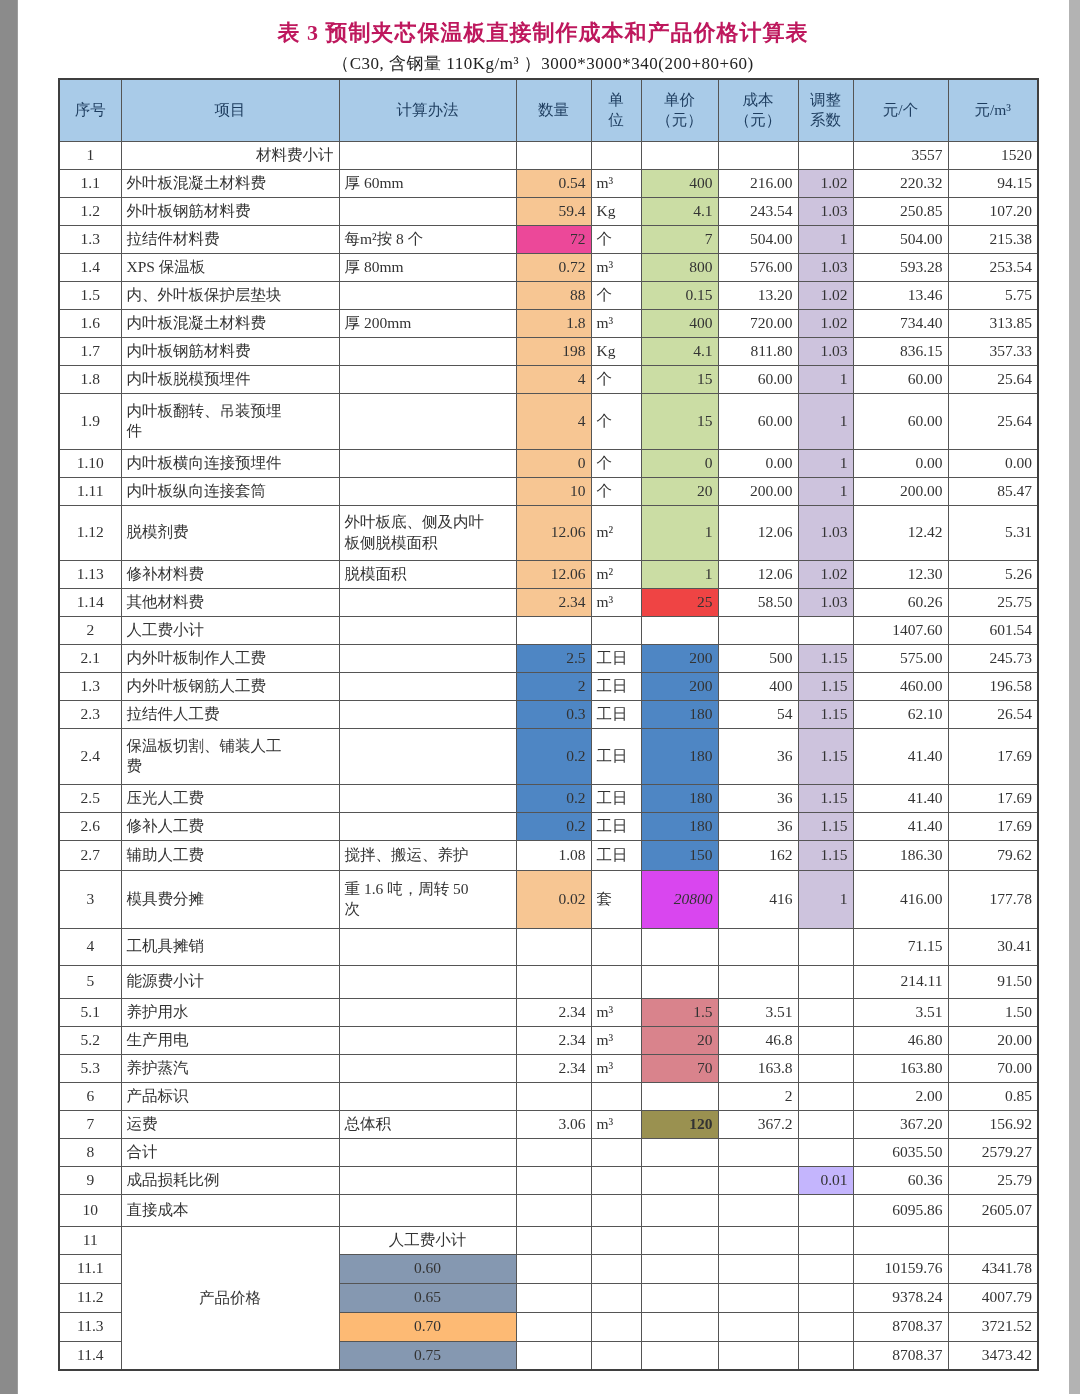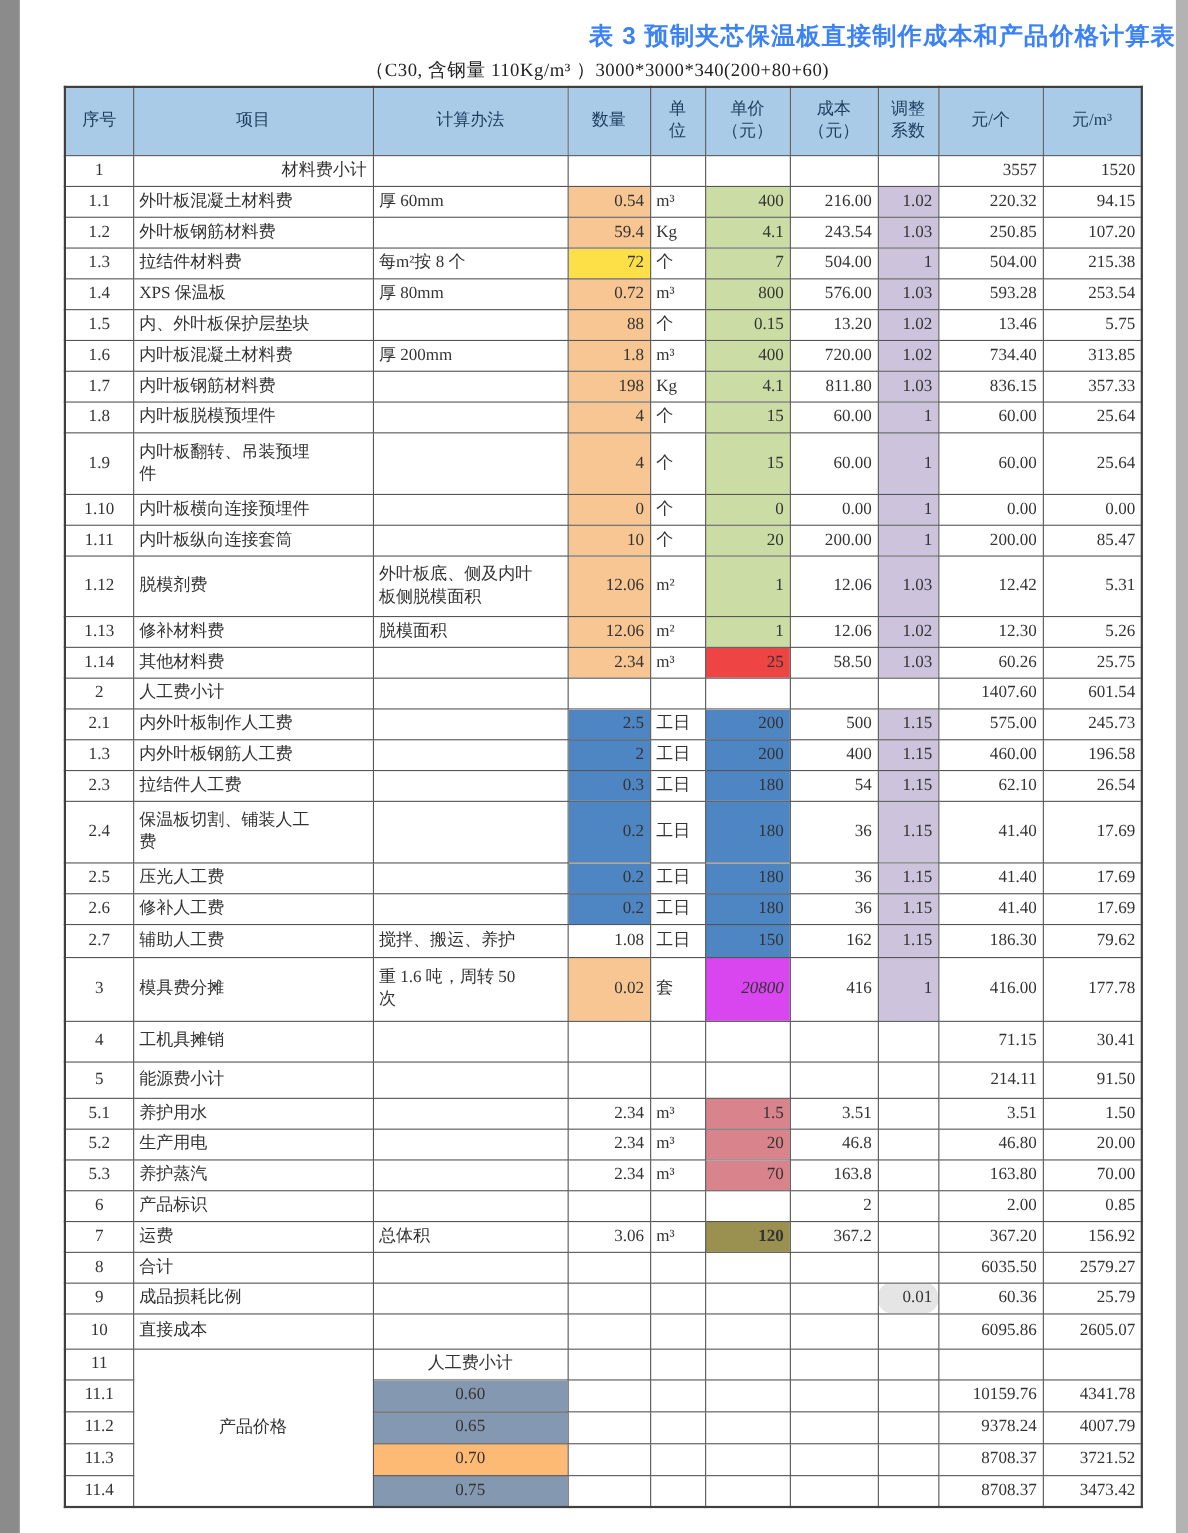--- a/index.html
+++ b/index.html
@@ -4,23 +4,23 @@
 <style>
   html,body{margin:0;padding:0;}
   body{
     width:1080px;height:1394px;position:relative;background:#ffffff;
     font-family:"Liberation Serif","DejaVu Serif",serif;
     color:#333;overflow:hidden;
   }
   .edge-left{position:absolute;left:0;top:0;width:17px;height:1394px;background:#8b8b8b;border-right:1px solid #9d9d9d;}
   .edge-right{position:absolute;right:0;top:0;width:11px;height:1394px;background:#b3b3b3;}
   .title{
-    position:absolute;left:17px;top:18px;width:1052px;text-align:right;
-    font-family:Liberation Sans, sans-serif;
-    font-weight:bold;font-size:22px;color:#3b82f6;letter-spacing:1px;
+    position:absolute;left:17px;top:18px;width:1052px;text-align:center;
+    font-family:Liberation Serif, serif;
+    font-weight:bold;font-size:22px;color:#be185d;letter-spacing:1px;
   }
   .subtitle{
     position:absolute;left:17px;top:52px;width:1052px;text-align:center;
     font-size:17px;color:#222;letter-spacing:.5px;
   }
   table.cost{
     position:absolute;left:58px;top:78px;width:979px;
     border-collapse:collapse;table-layout:fixed;
     border:2px solid #3f3f3f;
     font-size:15.5px;line-height:1.3;
@@ -121,21 +121,21 @@
         <td class="col-num" style="background-color: rgb(203, 221, 164);">4.1</td>
         <td class="col-num">243.54</td>
         <td class="col-num" style="background-color: rgb(205, 195, 221);">1.03</td>
         <td class="col-num">250.85</td>
         <td class="col-num">107.20</td>
       </tr>
       <tr>
         <td class="col-no">1.3</td>
         <td class="col-item">拉结件材料费</td>
         <td class="col-method">每m²按 8 个</td>
-        <td class="col-num" style="background-color: #fde047;">72</td>
+        <td class="col-num" style="background-color: #ec4899;">72</td>
         <td class="col-unit">个</td>
         <td class="col-num" style="background-color: rgb(203, 221, 164);">7</td>
         <td class="col-num">504.00</td>
         <td class="col-num" style="background-color: rgb(205, 195, 221);">1</td>
         <td class="col-num">504.00</td>
         <td class="col-num">215.38</td>
       </tr>
       <tr>
         <td class="col-no">1.4</td>
         <td class="col-item">XPS 保温板</td>
@@ -477,21 +477,21 @@
         <td class="col-num">2579.27</td>
       </tr>
       <tr>
         <td class="col-no">9</td>
         <td class="col-item">成品损耗比例</td>
         <td class="col-method"></td>
         <td class="col-num"></td>
         <td class="col-unit"></td>
         <td class="col-num"></td>
         <td class="col-num"></td>
-        <td class="col-num" style="background-color: #e5e5e5; border-radius: 13px;">0.01</td>
+        <td class="col-num" style="background-color: #c4b5fd;">0.01</td>
         <td class="col-num">60.36</td>
         <td class="col-num">25.79</td>
       </tr>
       <tr style="height: 32px;">
         <td class="col-no">10</td>
         <td class="col-item">直接成本</td>
         <td class="col-method"></td>
         <td class="col-num"></td>
         <td class="col-unit"></td>
         <td class="col-num"></td>

